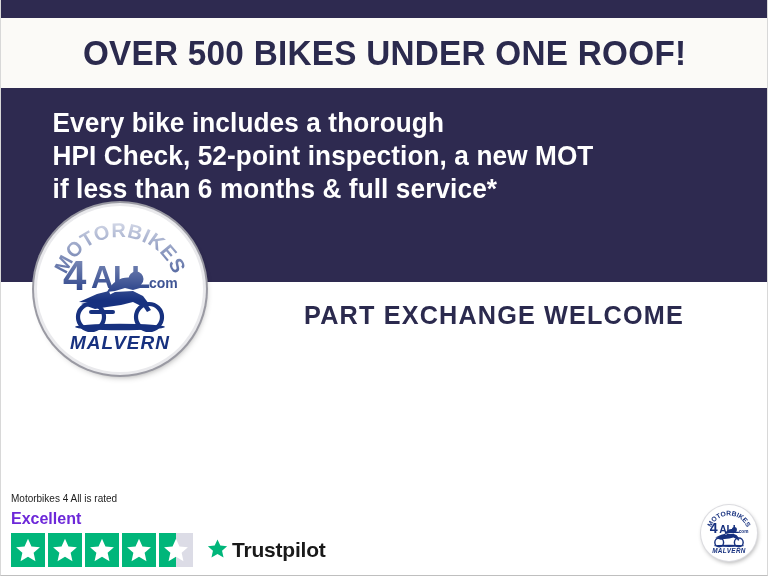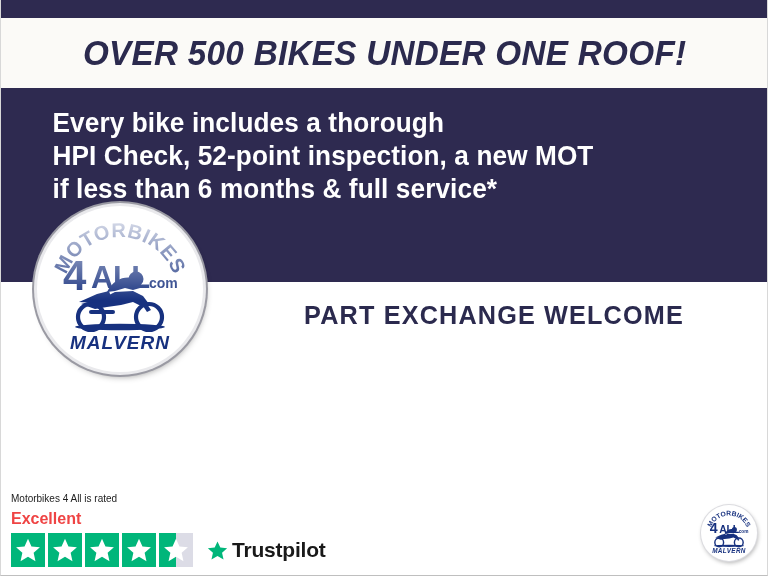--- a/index.html
+++ b/index.html
@@ -39,21 +39,20 @@
   .headline-band {
     position: absolute;
     left: 0;
     top: 18px;
     width: 768px;
     height: 70px;
     background: #fbfaf7;
     display: flex;
     align-items: center;
     justify-content: center;
-    font-style: italic;
   }
   .headline {
     font-family: "Liberation Sans", sans-serif;
     font-size: 35px;
     font-weight: bold;
     letter-spacing: 0.3px;
     color: #2b2a4e;
     white-space: nowrap;
     transform: scaleX(0.95);
     text-align: center;
@@ -173,21 +172,21 @@
     font-family: "Liberation Sans", sans-serif;
     font-size: 10px;
     color: #1c1c1c;
     line-height: 18px;
     white-space: nowrap;
   }
   .tp-grade {
     font-family: "Liberation Sans", sans-serif;
     font-size: 16px;
     font-weight: bold;
-    color: #ef4444;
+    color: #6d28d9;
     line-height: 20px;
     margin-top: 1px;
     white-space: nowrap;
   }
   .tp-row {
     display: flex;
     align-items: center;
     margin-top: 4px;
   }
   .tp-stars {
@@ -213,21 +212,21 @@
   .tp-star svg {
     position: absolute;
     left: 50%;
     top: 50%;
     transform: translate(-50%, -50%);
     width: 26px;
     height: 26px;
   }
   .tp-brand {
     display: flex;
-    align-items: center;
+    align-items: flex-start;
     margin-left: 14px;
   }
   .tp-brand-star {
     width: 21px;
     height: 21px;
     margin-right: 4px;
   }
   .tp-brand-name {
     font-family: "Liberation Sans", sans-serif;
     font-size: 21px;

